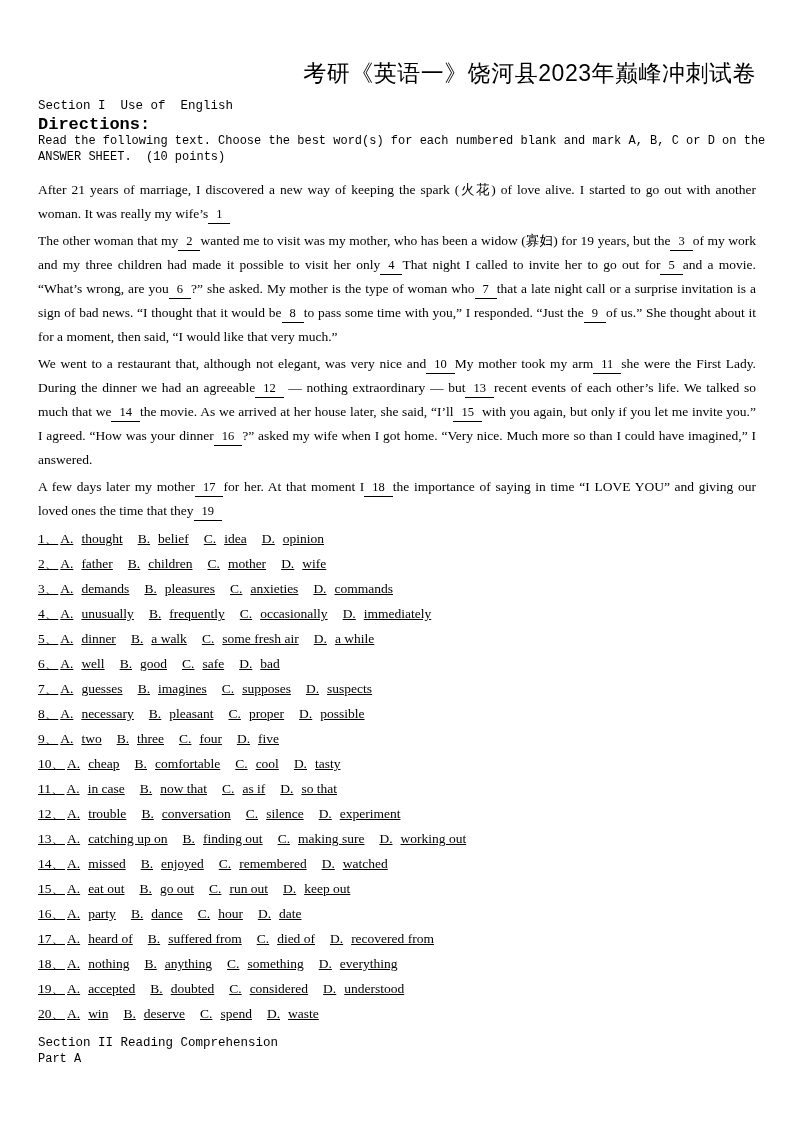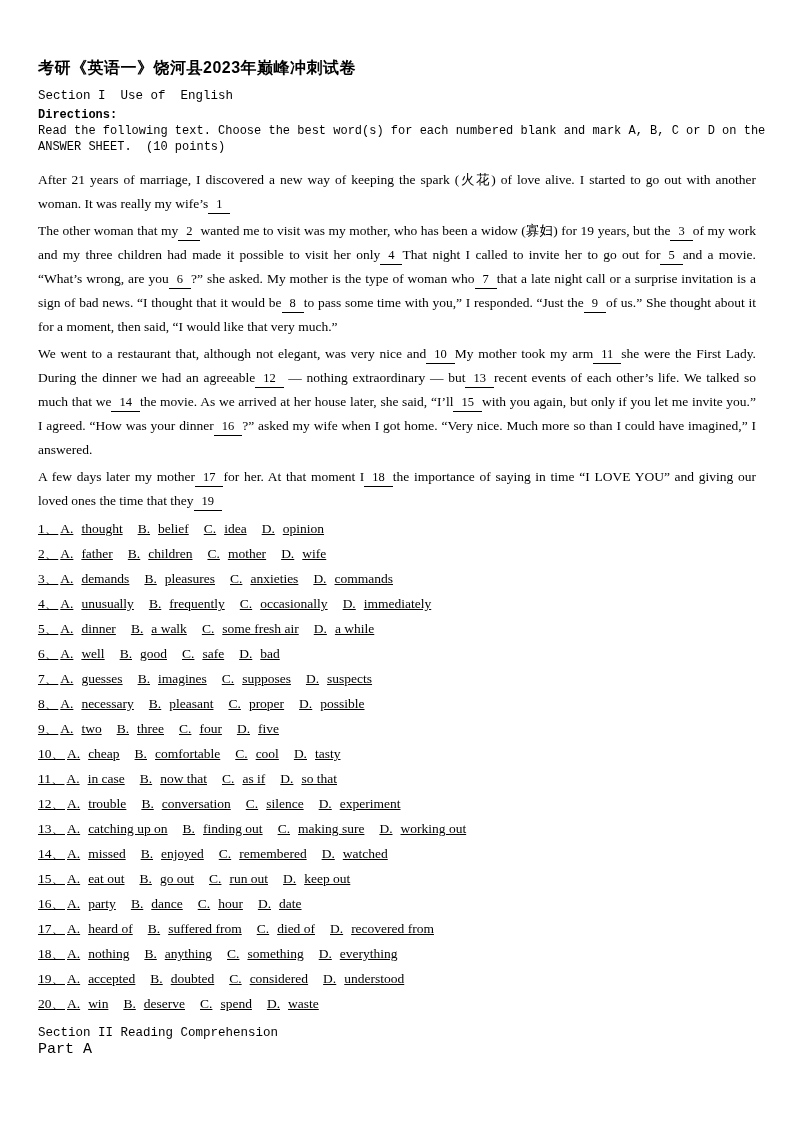--- a/index.html
+++ b/index.html
@@ -11,36 +11,36 @@
     height: 1123px;
     margin: 0 auto;
     background: #ffffff;
     color: #000000;
     padding: 58px 38px 0 38px;
     overflow: hidden;
     font-family: "Liberation Serif", "DejaVu Serif", serif;
   }
   .title {
     margin: 0 0 9px 0;
-    text-align: left;
-    font-size: 16px;
-    font-weight: 700;
+    text-align: right;
+    font-size: 23px;
+    font-weight: 400;
     font-family: "Liberation Sans", "DejaVu Sans", sans-serif;
     letter-spacing: 0.5px;
   }
   .mono { font-family: "Liberation Mono", "DejaVu Sans Mono", monospace; }
   .section-heading {
     text-align: left;
     font-size: 12.5px;
     line-height: 16px;
     white-space: pre;
     margin: 0 0 3px 0;
   }
   .directions-label {
-    font-size: 12px;
+    font-size: 17px;
     font-weight: 700;
     line-height: 16px;
     white-space: pre;
   }
   .directions-line {
     font-size: 12px;
     line-height: 16px;
     white-space: pre;
   }
   .passage { margin-top: 13px; }
@@ -65,21 +65,21 @@
     font-size: 13.5px;
     line-height: 25px;
     white-space: nowrap;
   }
   .q-num { }
   .q-opt { margin-left: 15px; }
   .q-num + .q-opt { margin-left: 2px; }
   .opt-letter { margin-right: 8px; }
   .section2 { margin-top: 9px; margin-bottom: 0; }
   .part-label {
-    font-size: 15px;
+    font-size: 12px;
     line-height: 17px;
     white-space: pre;
   }
 </style>
 </head>
 <body>
 
 <div class="page">
 
   <h1 class="title">考研《英语一》饶河县2023年巅峰冲刺试卷</h1>

